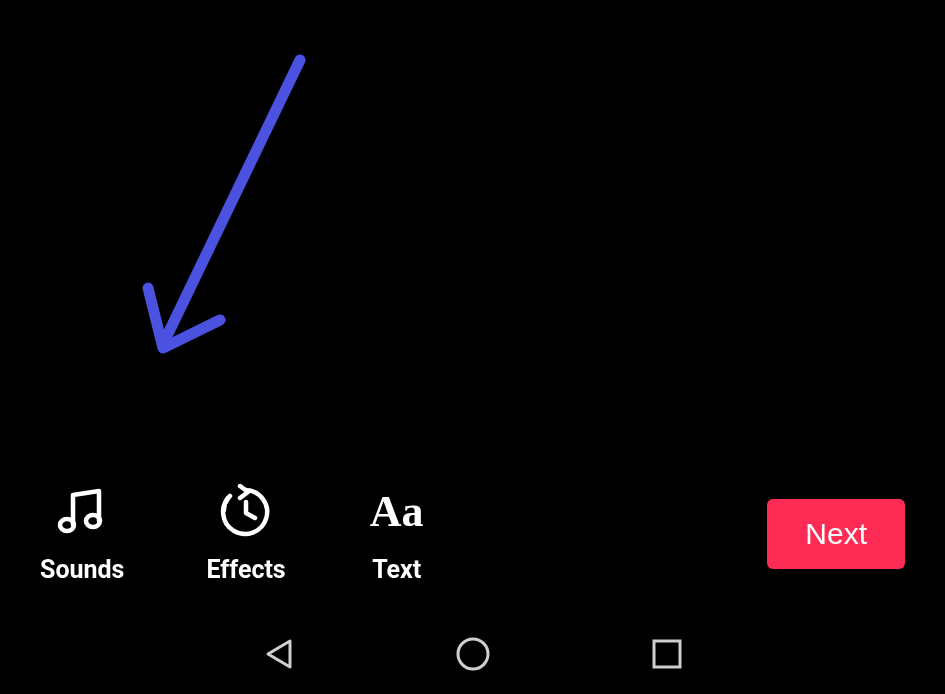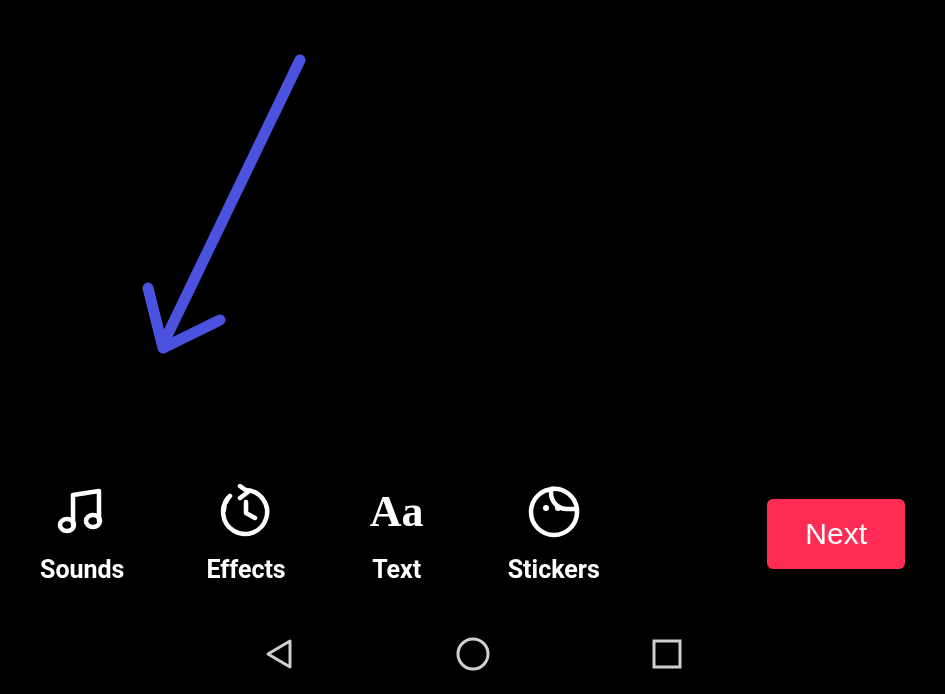--- a/index.html
+++ b/index.html
@@ -128,31 +128,20 @@
       <span class="tool-label">Effects</span>
     </div>
 
     <div class="tool-item">
       <div class="tool-icon">
         <span class="text-icon">Aa</span>
       </div>
       <span class="tool-label">Text</span>
     </div>
 
-    <div class="tool-item">
-      <div class="tool-icon">
-        <svg width="54" height="54" viewBox="0 0 54 54" fill="none">
-          <path d="M 27 4 A 23 23 0 1 0 50 27 L 50 24 L 40 24 A 16 16 0 0 1 24 8 L 24 4 Z" stroke="#ffffff" stroke-width="4.5" fill="none" stroke-linejoin="round"></path>
-          <path d="M 24 4 A 23 23 0 0 1 50 24" stroke="#ffffff" stroke-width="4.5" fill="none"></path>
-          <circle cx="19" cy="23" r="3" fill="#ffffff"></circle>
-          <circle cx="31" cy="23" r="3" fill="#ffffff"></circle>
-        </svg>
-      </div>
-      <span class="tool-label">Stickers</span>
-    </div>
 
   </div>
 
   <button class="next-button">Next</button>
 </div>
 
 <div class="nav-bar">
   <div class="nav-button">
     <svg width="38" height="38" viewBox="0 0 38 38">
       <path d="M 30 6 L 8 19 L 30 32 Z" stroke="#cfcfcf" stroke-width="3" fill="none" stroke-linejoin="round"></path>

